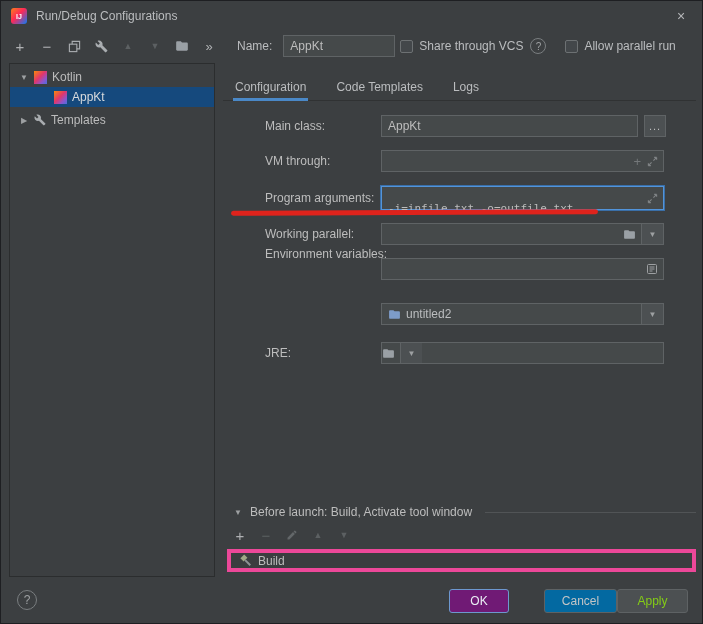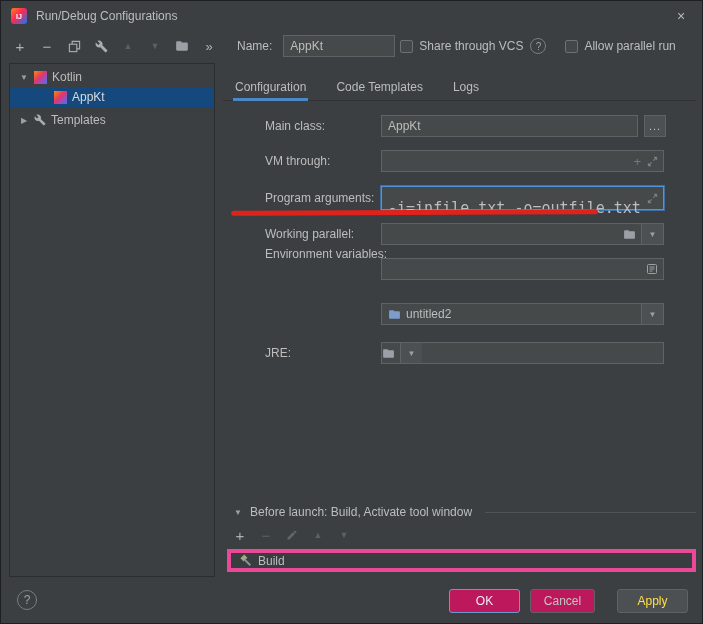--- a/index.html
+++ b/index.html
@@ -39,44 +39,44 @@
 
   
   .panel { position:absolute; left:222px; top:62px; width:473px; height:514px; }
   .tabs { position:absolute; left:0; top:12px; width:473px; height:26px; border-bottom:1px solid #303233; display:flex; padding-left:10px; }
   .tab { margin-right:26px; padding:5px 2px; color:#bbbdbf; position:relative; cursor:default; }
   .tab.active::after { content:""; position:absolute; left:0; right:0; bottom:-1px; height:3px; background:#4a88c7; }
 
   .flabel { position:absolute; left:10px; height:22px; line-height:22px; color:#bdbdbd; white-space:nowrap;margin-left:32px; }
   .ffield, .combo { position:absolute; left:158px; width:283px; height:22px; background:#45494a; border:1px solid #5f6365; display:flex; align-items:center; }
   .fin { flex:1; min-width:0; background:transparent; border:none; color:#bdbdbd; padding:0 6px; font:12px "Liberation Sans",sans-serif; outline:none; }
-  .fin.mono { font-family:"DejaVu Sans Mono",monospace; font-size:15px;margin-top:20px; }
+  .fin.mono { font-family:"DejaVu Sans Mono",monospace; font-size:11px;margin-top:20px; }
   .field-icon { display:inline-flex; align-items:center; justify-content:center; margin-right:5px; flex:0 0 auto; }
   .field-plus { color:#74787a; font-size:13px; margin-right:6px; flex:0 0 auto; }
   .browse-btn { position:absolute; left:421px; width:22px; height:22px; background:#4c5052; border:1px solid #5f6365; color:#bdbdbd; display:flex; align-items:center; justify-content:center; font-size:11px; letter-spacing:1px; }
   .focused { border:1px solid #5294da; box-shadow:0 0 0 1px #3a6fa8; }
   .combo-arrow { width:22px; align-self:stretch; border-left:1px solid #5f6365; background:#4c5052; display:flex; align-items:center; justify-content:center; color:#9da0a2; font-size:8px; flex:0 0 auto; }
   .combo .val { flex:1; min-width:0; padding:0 6px; display:flex; align-items:center; gap:5px; white-space:nowrap; overflow:hidden; }
   .dim { color:#7c8083; }
 
   .red-line { position:absolute; left:8px; top:147px; width:367px; height:5px; background:#df231c; border-radius:3px; transform:rotate(-0.25deg); z-index:5; }
 
   .bl-header { position:absolute; left:10px; right:0; top:441px; height:16px; display:flex; align-items:center; gap:7px; color:#bdbdbd; white-space:nowrap; }
   .h-line { flex:1; height:1px; background:#515456; margin-left:6px; }
   .bl-toolbar { position:absolute; left:8px; top:462px; height:20px; display:flex; align-items:center; gap:8px; }
   .bl-toolbar .icon-btn { width:18px; height:18px; }
   .bl-list { position:absolute; left:4px; top:486px; width:469px; height:23px; background:#3a3d3f; border:4px solid #ec4899; }
   .task-row { height:100%; display:flex; align-items:center; gap:6px; padding-left:8px; color:#bdbdbd; }
 
   
   .help-btn { position:absolute; left:16px; top:589px; width:20px; height:20px; border:1px solid #7a7e80; border-radius:50%; color:#9da0a2; font-size:12px; display:flex; align-items:center; justify-content:center; }
   .btn { position:absolute; top:588px; height:24px; border-radius:3px; display:flex; align-items:center; justify-content:center; cursor:default; }
-  .btn-ok { left:448px; width:71px; background:#be185d; border:1px solid #6d98cf; color:#e9eef4; }
-  .btn-cancel { left:529px; width:65px; background:#be185d; border:1px solid #5e6264; color:#c3c5c6; }
-  .btn-apply { left:616px; width:71px; background:#4c5052; border:1px solid #5e6264; color:#fde047; }
+  .btn-ok { left:448px; width:60px; background:#701a75; border:1px solid #6d98cf; color:#e9eef4; }
+  .btn-cancel { left:543px; width:73px; background:#0369a1; border:1px solid #5e6264; color:#c3c5c6; }
+  .btn-apply { left:616px; width:71px; background:#4c5052; border:1px solid #5e6264; color:#84cc16; }
 
   svg { display:block; }
 </style>
 </head>
 <body>
 
 <div class="dialog">
 
   <div class="titlebar">
     <div class="ij-logo">

